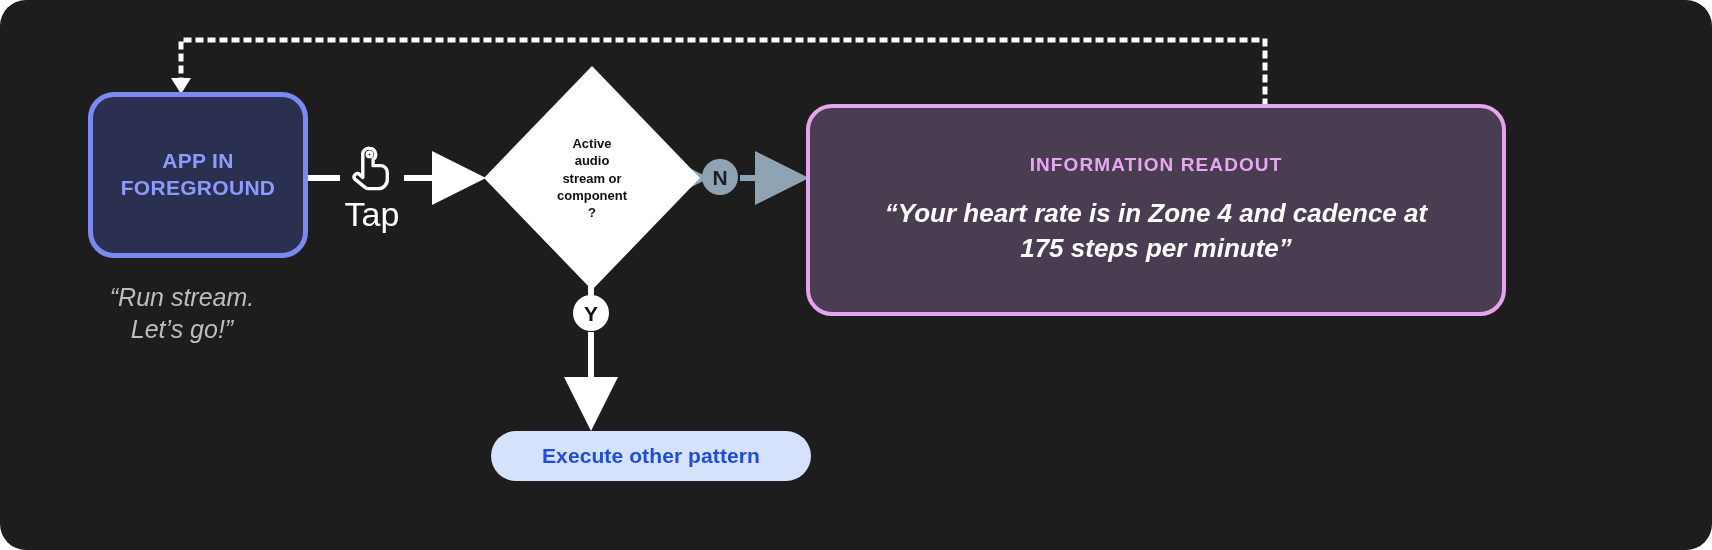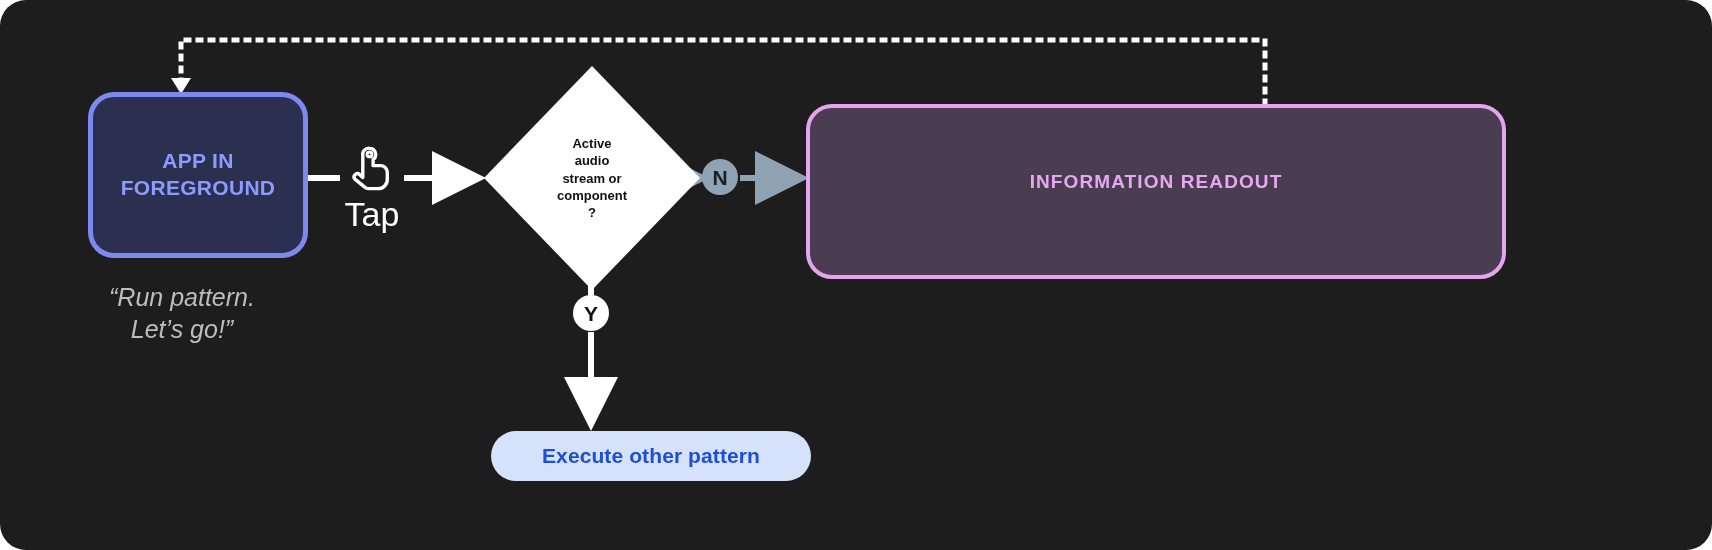--- a/index.html
+++ b/index.html
@@ -121,21 +121,21 @@
   #badge-yes {
     left: 573px; top: 295px;
     background: #ffffff;
     color: #101010;
   }
 
   
   #readout-node {
     position: absolute;
     left: 806px; top: 104px;
-    width: 700px; height: 175px;
+    width: 700px; height: 212px;
     box-sizing: border-box;
     background: #4b3d51;
     border: 4px solid #e6a3ee;
     border-radius: 26px;
     display: flex;
     flex-direction: column;
     align-items: center;
     justify-content: center;
     padding: 0 20px;
   }
@@ -207,21 +207,21 @@
     <line x1="591" y1="332" x2="591" y2="422" stroke="#ffffff" stroke-width="6" marker-end="url(#arrow-white)"></line>
 
     <path d="M1265,104 L1265,40 L181,40 L181,82" fill="none" stroke="#ffffff" stroke-width="5" stroke-dasharray="3 9" stroke-linecap="square"></path>
     <path d="M171,78 L191,78 L181,94 z" fill="#ffffff"></path>
   </svg>
 
   <div id="app-node">
     <span class="label">APP IN
 FOREGROUND</span>
   </div>
-  <div id="app-caption">“Run pattern.
+  <div id="app-caption">“Run stream.
 Let’s go!”</div>
 
   <div id="tap-group">
     <svg class="tap-icon" width="46" height="48" viewBox="0 0 46 48" xmlns="http://www.w3.org/2000/svg">
 
       <path d="M20.5 3.2
                a6.2 6.2 0 0 1 6.2 6.2
                a6.2 6.2 0 0 1 -2.6 5.05
                l0 6.2
                l7.4 0
@@ -251,19 +251,21 @@
 
   <div class="branch-badge" id="badge-no">
     <span>N</span>
   </div>
   <div class="branch-badge" id="badge-yes">
     <span>Y</span>
   </div>
 
   <div id="readout-node">
     <div class="readout-title">INFORMATION READOUT</div>
+    <div class="readout-body">“Your heart rate is in Zone 4 and cadence at
+175 steps per minute”</div>
   </div>
 
   <div id="execute-pill">
     <span class="pill-label">Execute other pattern</span>
   </div>
 
 </div>
 
 </body></html>

